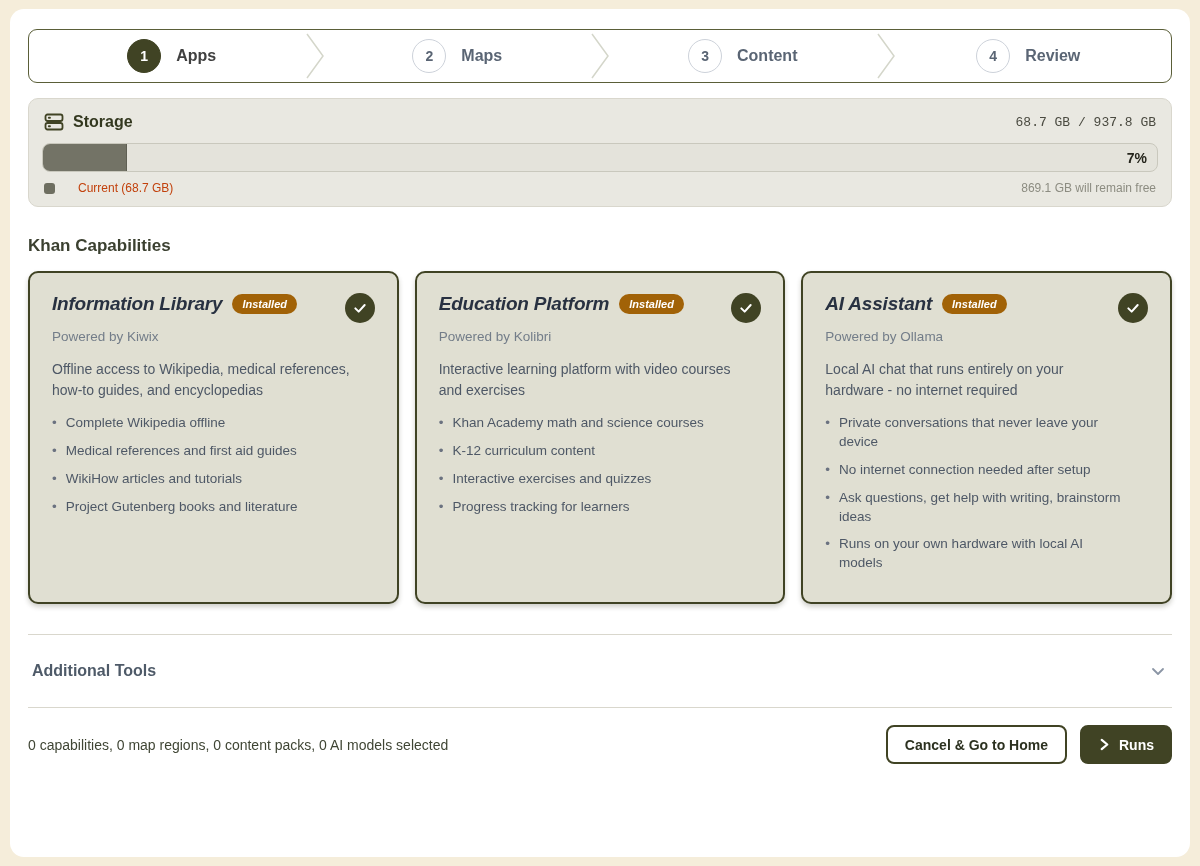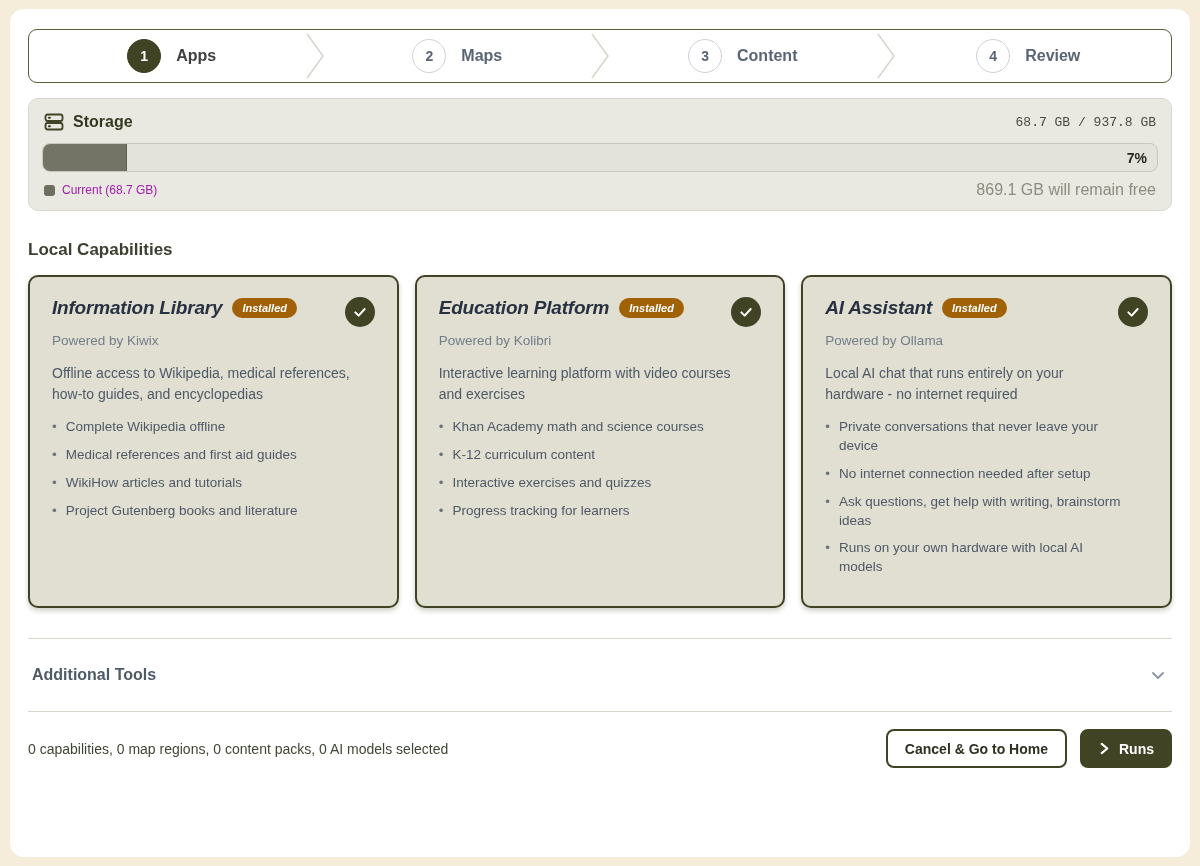--- a/index.html
+++ b/index.html
@@ -72,23 +72,23 @@
     border: 1px solid #c9c8bd;
     border-radius: 8px;
     overflow: hidden;
   }
   .storage-fill { height: 100%; background: #737366; border-right: 1px solid #5f5f53; }
   .storage-pct {
     position: absolute; right: 10px; top: 50%; transform: translateY(-50%);
     font-size: 14px; font-weight: 800; color: #25251c;
   }
   .storage-legend { display: flex; align-items: center; justify-content: space-between; margin-top: 9px; padding: 0 2px; }
-  .legend-left { display: flex; align-items: center; gap: 7px; font-size: 12px; color: #a21caf; }
+  .legend-left { display: flex; align-items: center; gap: 23px; font-size: 12px; color: #c2410c; }
   .legend-swatch { width: 11px; height: 11px; border-radius: 3px; background: #6e6e60; }
-  .legend-right { font-size: 16px; color: #8c8c81; }
+  .legend-right { font-size: 12px; color: #8c8c81; }
 
   
   .intro { text-align: center; margin-top: 33px; }
   .intro-title { font-size: 28px; font-weight: 800; color: #1e2732; letter-spacing: -0.3px; }
   .intro-subtitle { margin-top: 9px; font-size: 15px; color: #5c6673; }
 
   
   .core-heading { margin-top: 29px; font-size: 17px; font-weight: 700; color: #3b4030; }
   .cards { margin-top: 15px; display: grid; grid-template-columns: 1fr 1fr 1fr; gap: 16px; }
   .card {
@@ -227,21 +227,21 @@
     <div class="storage-legend">
       <span class="legend-left">
         <span class="legend-swatch"></span>
         <span>Current (68.7 GB)</span>
       </span>
       <span class="legend-right">869.1 GB will remain free</span>
     </div>
   </div>
 
 
-  <div class="core-heading">Local Capabilities</div>
+  <div class="core-heading">Khan Capabilities</div>
   <div class="cards">
 
       <div class="card">
         <div class="card-head">
           <div class="card-title-wrap">
             <span class="card-title">Information Library</span>
             <span class="badge">Installed</span>
           </div>
           <span class="check">
             <svg width="16" height="16" viewBox="0 0 24 24">

